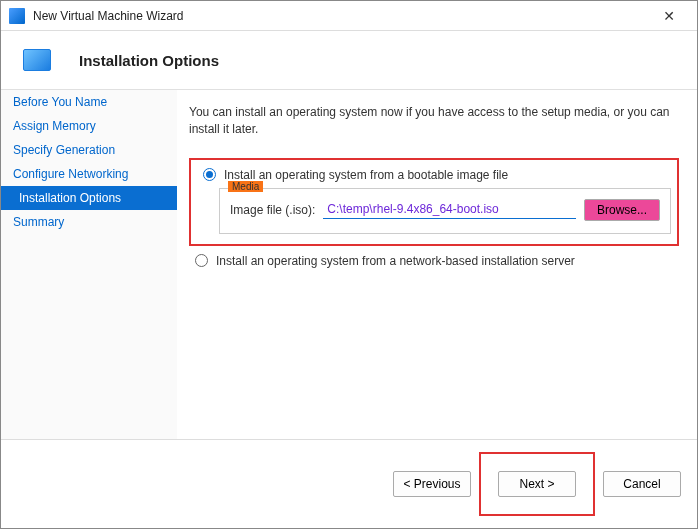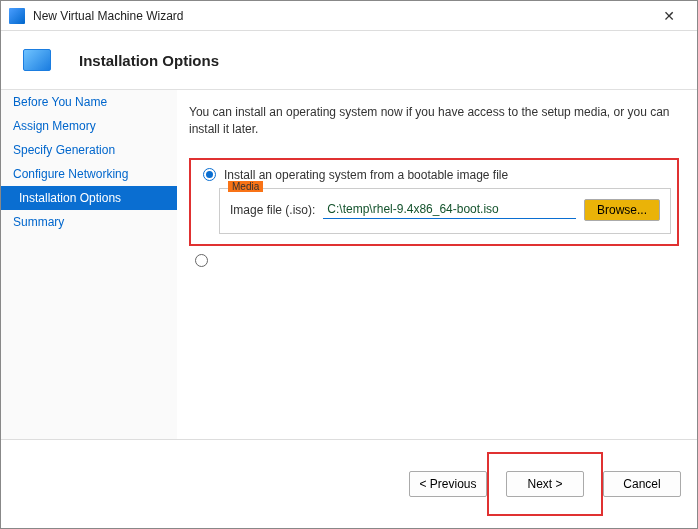--- a/index.html
+++ b/index.html
@@ -19,23 +19,23 @@
     .desc { margin-bottom: 20px; line-height: 1.4; }
     .option-row { display: flex; align-items: center; margin: 6px 0 6px 6px; }
     .radio { width: 13px; height: 13px; border: 1px solid #666; border-radius: 50%; margin-right: 8px; display: flex; align-items: center; justify-content: center; flex-shrink:0; }
     .radio.selected { border-color: #0a6ed1; }
     .radio.selected::after { content: ""; width: 7px; height: 7px; background: #0a6ed1; border-radius: 50%; }
     .highlight-box { border: 2px solid #e03131; padding: 2px 6px 10px 6px; margin: 4px 0 8px 0; }
     .fieldset { border: 1px solid #ccc; margin: 6px 0 0 22px; padding: 10px 10px 12px 10px; position: relative; }
     .legend { position: absolute; top: -8px; left: 8px; background: #f97316; padding: 0 4px; font-size: 10px; color: #333; }
     .field-row { display: flex; align-items: center; gap: 8px; }
     .field-label { font-size: 12px; }
-    .text-input { flex: 1; border: none; border-bottom: 1px solid #0a6ed1; padding: 2px 4px; font-size: 12px; color: #14532d; outline: none; }
-    .browse-btn { border: 1px solid #aaa; background: #eab308; padding: 3px 12px; font-size: 12px; cursor: pointer; border-radius:2px; }
-    .footer { border-top: 1px solid #ddd; padding: 12px 16px; display: flex; justify-content: flex-end; align-items:center; }
+    .text-input { flex: 1; border: none; border-bottom: 1px solid #0a6ed1; padding: 2px 4px; font-size: 12px; color: #6d28d9; outline: none; }
+    .browse-btn { border: 1px solid #aaa; background: #ec4899; padding: 3px 12px; font-size: 12px; cursor: pointer; border-radius:2px; }
+    .footer { border-top: 1px solid #ddd; padding: 12px 16px; display: flex; justify-content: flex-end; gap: 8px; align-items:center; }
     .btn { border: 1px solid #aaa; background: #fdfdfd; padding: 5px 0; width: 78px; font-size: 12px; cursor: pointer; text-align: center; border-radius:2px; }
     .next-wrap { border: 2px solid #e03131; padding: 17px; }
   </style>
 </head>
 <body>
 
 <div class="titlebar">
   <div class="titlebar-icon"></div>
   <div class="titlebar-text">New Virtual Machine Wizard</div>
   <div class="close-btn">✕</div>
@@ -70,20 +70,21 @@
         <div class="field-row">
           <span class="field-label">Image file (.iso):</span>
           <input class="text-input" type="text" value="C:\temp\rhel-9.4x86_64-boot.iso" style="">
           <button class="browse-btn">Browse...</button>
         </div>
       </div>
     </div>
 
     <div class="option-row">
       <div class="radio"></div>
+      <span>Install an operating system from a network-based installation server</span>
     </div>
   </div>
 </div>
 
 <div class="footer">
   <button class="btn">&lt; Previous</button>
   <div class="next-wrap">
     <button class="btn">Next &gt;</button>
   </div>
   <button class="btn">Cancel</button>

